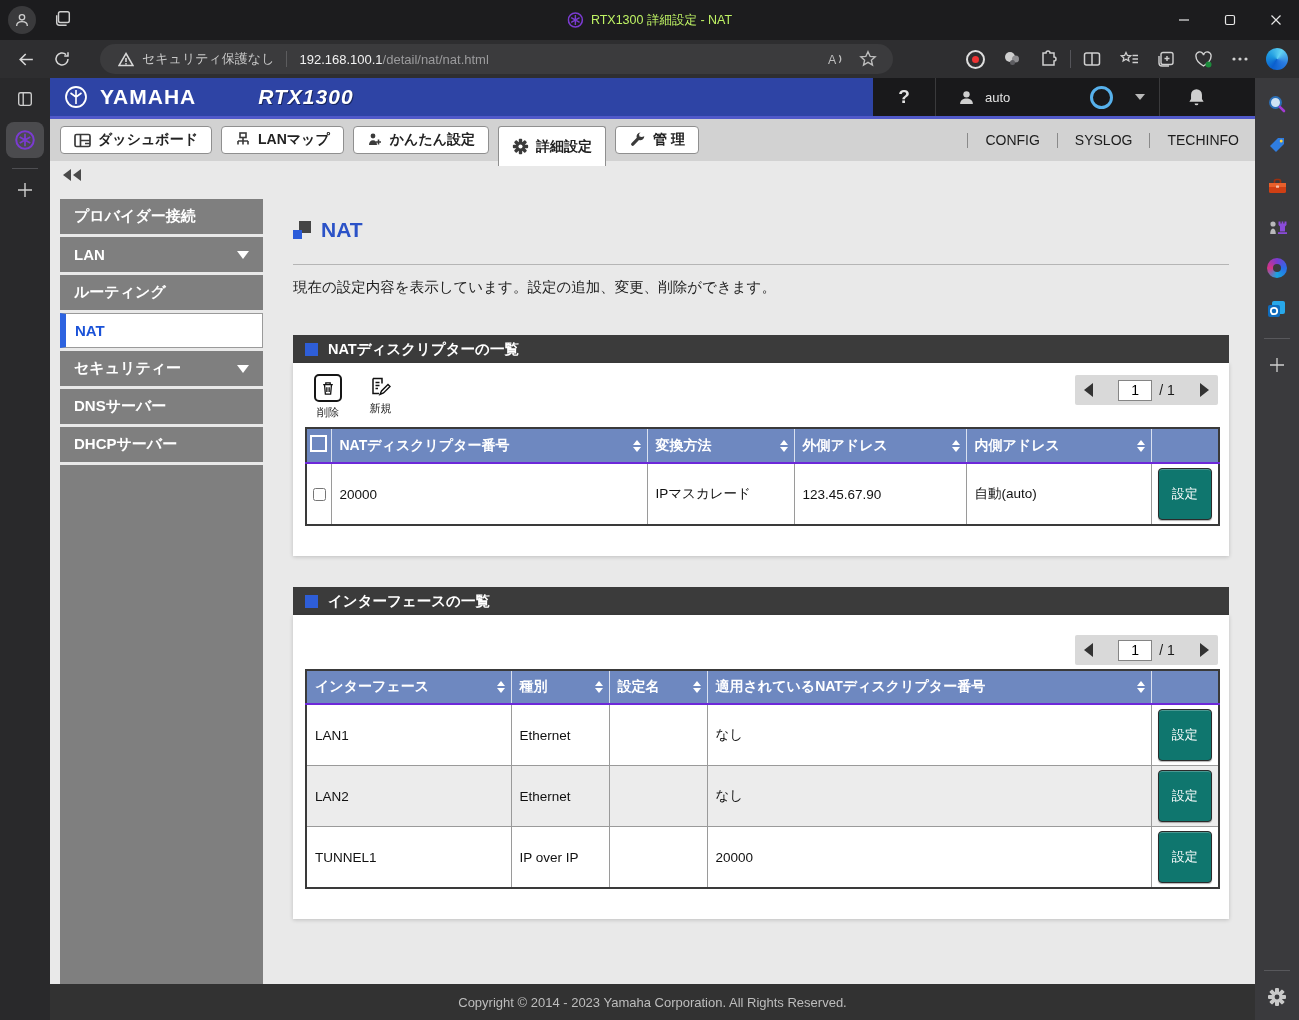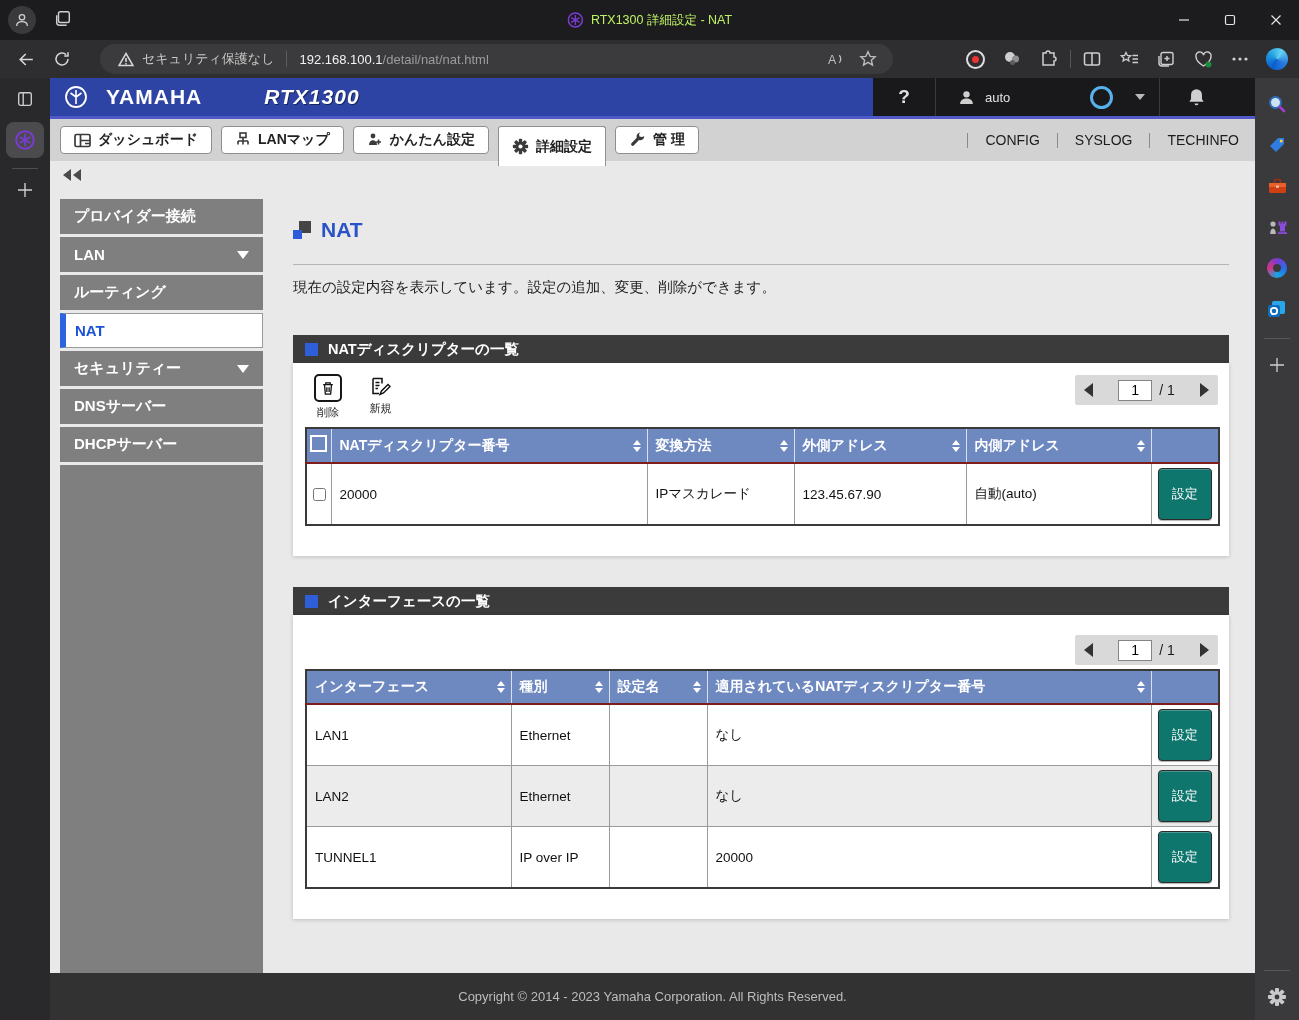--- a/index.html
+++ b/index.html
@@ -47,21 +47,21 @@
     display:flex;flex-direction:column;align-items:center;}
   .rs-ic{width:34px;height:30px;display:flex;align-items:center;justify-content:center;margin-top:11px;}
   .rs-div{width:26px;height:1px;background:#58585c;margin-top:14px;}
   .rs-bottom{margin-top:auto;display:flex;flex-direction:column;align-items:center;padding-bottom:8px;}
   .m365{position:relative;width:20px;height:20px;border-radius:50%;background:conic-gradient(#7a3bd0,#2a6be8,#18a5e0,#d63384,#7a3bd0);}
   .m365::after{content:"";position:absolute;left:6px;top:6px;width:8px;height:8px;border-radius:50%;background:#3a3a3d;}
 
   
   .viewport{position:absolute;left:50px;top:78px;width:1205px;bottom:0;background:#e9e9e9;}
   .site-header{position:relative;height:38px;background:#2e44a5;border-bottom:3px solid #5059c9;display:flex;align-items:center;}
-  .brand{display:flex;align-items:center;gap:18px;padding-left:14px;color:#fff;}
+  .brand{display:flex;align-items:center;gap:12px;padding-left:14px;color:#fff;}
   .brand-name{font-size:21px;font-weight:bold;letter-spacing:1px;}
   .model{margin-left:62px;color:#fff;font-size:21px;font-weight:bold;font-style:italic;letter-spacing:1px;text-shadow:1px 1px 0 #16245e;}
   .sh-right{position:absolute;right:0;top:0;width:382px;height:38px;background:#19191b;display:flex;align-items:center;color:#e3e3e3;}
   .help-q{width:62px;text-align:center;font-size:19px;font-weight:bold;}
   .sh-div{width:1px;height:38px;background:#3a3a3c;}
   .user-wrap{display:flex;align-items:center;gap:10px;padding-left:22px;font-size:13px;}
   .spinner{width:17px;height:17px;border:3px solid #57b1ec;border-radius:50%;margin-left:70px;}
   .dd-caret{width:0;height:0;border-left:5px solid transparent;border-right:5px solid transparent;border-top:6px solid #b9b9b9;margin-left:12px;}
   .bell-wrap{width:72px;display:flex;justify-content:center;}
 
@@ -108,35 +108,35 @@
     display:flex;align-items:center;justify-content:space-between;padding:0 9px;box-sizing:border-box;}
   .pager.flow{position:static;margin-left:auto;margin-top:12px;}
   .pg-prev,.pg-next{width:0;height:0;border-top:7px solid transparent;border-bottom:7px solid transparent;cursor:pointer;}
   .pg-prev{border-right:9px solid #333;}
   .pg-next{border-left:9px solid #333;}
   .pg-input{width:32px;height:19px;border:1px solid #858585;background:#fff;text-align:center;font-size:14px;font-family:inherit;padding:0;}
   .pg-total{font-size:14px;color:#1a1a1a;}
   .pager-row{display:flex;height:42px;}
 
   table.grid{width:913px;border-collapse:collapse;border:2px solid #3a3a3a;background:#fff;margin-top:4px;table-layout:fixed;}
-  table.grid th{background:#6e88c0;padding:0;border-right:1px solid #d9e0f0;border-bottom:2px solid #7f1d1d;}
+  table.grid th{background:#6e88c0;padding:0;border-right:1px solid #d9e0f0;border-bottom:2px solid #6d28d9;}
   table.grid th:last-child{border-right:none;}
   .th-inner{display:flex;align-items:center;padding:7px 6px 7px 8px;color:#fff;font-size:14px;font-weight:bold;text-align:left;}
   .sort{margin-left:auto;display:flex;flex-direction:column;gap:2px;padding-left:4px;}
   .sort .up{width:0;height:0;border-left:4px solid transparent;border-right:4px solid transparent;border-bottom:5px solid #fff;}
   .sort .dn{width:0;height:0;border-left:4px solid transparent;border-right:4px solid transparent;border-top:5px solid #fff;}
   table.grid td{border:1px solid #9a9a9a;font-size:13.5px;color:#111;padding:6px 8px;height:24px;}
   table.grid.alt tbody tr:nth-child(even) td{background:#ececec;}
   .cell-check{text-align:center;padding:6px 2px !important;}
   .cell-btn{text-align:center;padding:4px 6px !important;}
   .hcheck{display:inline-block;width:13px;height:13px;border:2px solid #fff;}
   .cfg-btn{background:#0f766e;color:#fff;border:1px solid #2b2b2b;border-radius:4px;font-size:13px;font-family:inherit;
     padding:16px 13px;box-shadow:inset 0 1px 0 rgba(255,255,255,.25),0 1px 1px rgba(0,0,0,.3);cursor:pointer;}
 
-  .footer{position:absolute;left:0;right:0;bottom:0;height:47px;background:#323232;display:flex;align-items:center;justify-content:center;
+  .footer{position:absolute;left:0;right:0;bottom:0;height:36px;background:#323232;display:flex;align-items:center;justify-content:center;
     color:#bdbdbd;font-size:13px;}
 </style>
 </head>
 <body>
 
 <div class="stage">
 
   <div class="titlebar">
     <div class="avatar">
       <svg width="16" height="16" viewBox="0 0 24 24" fill="none" stroke="#cfcfcf" stroke-width="2">

